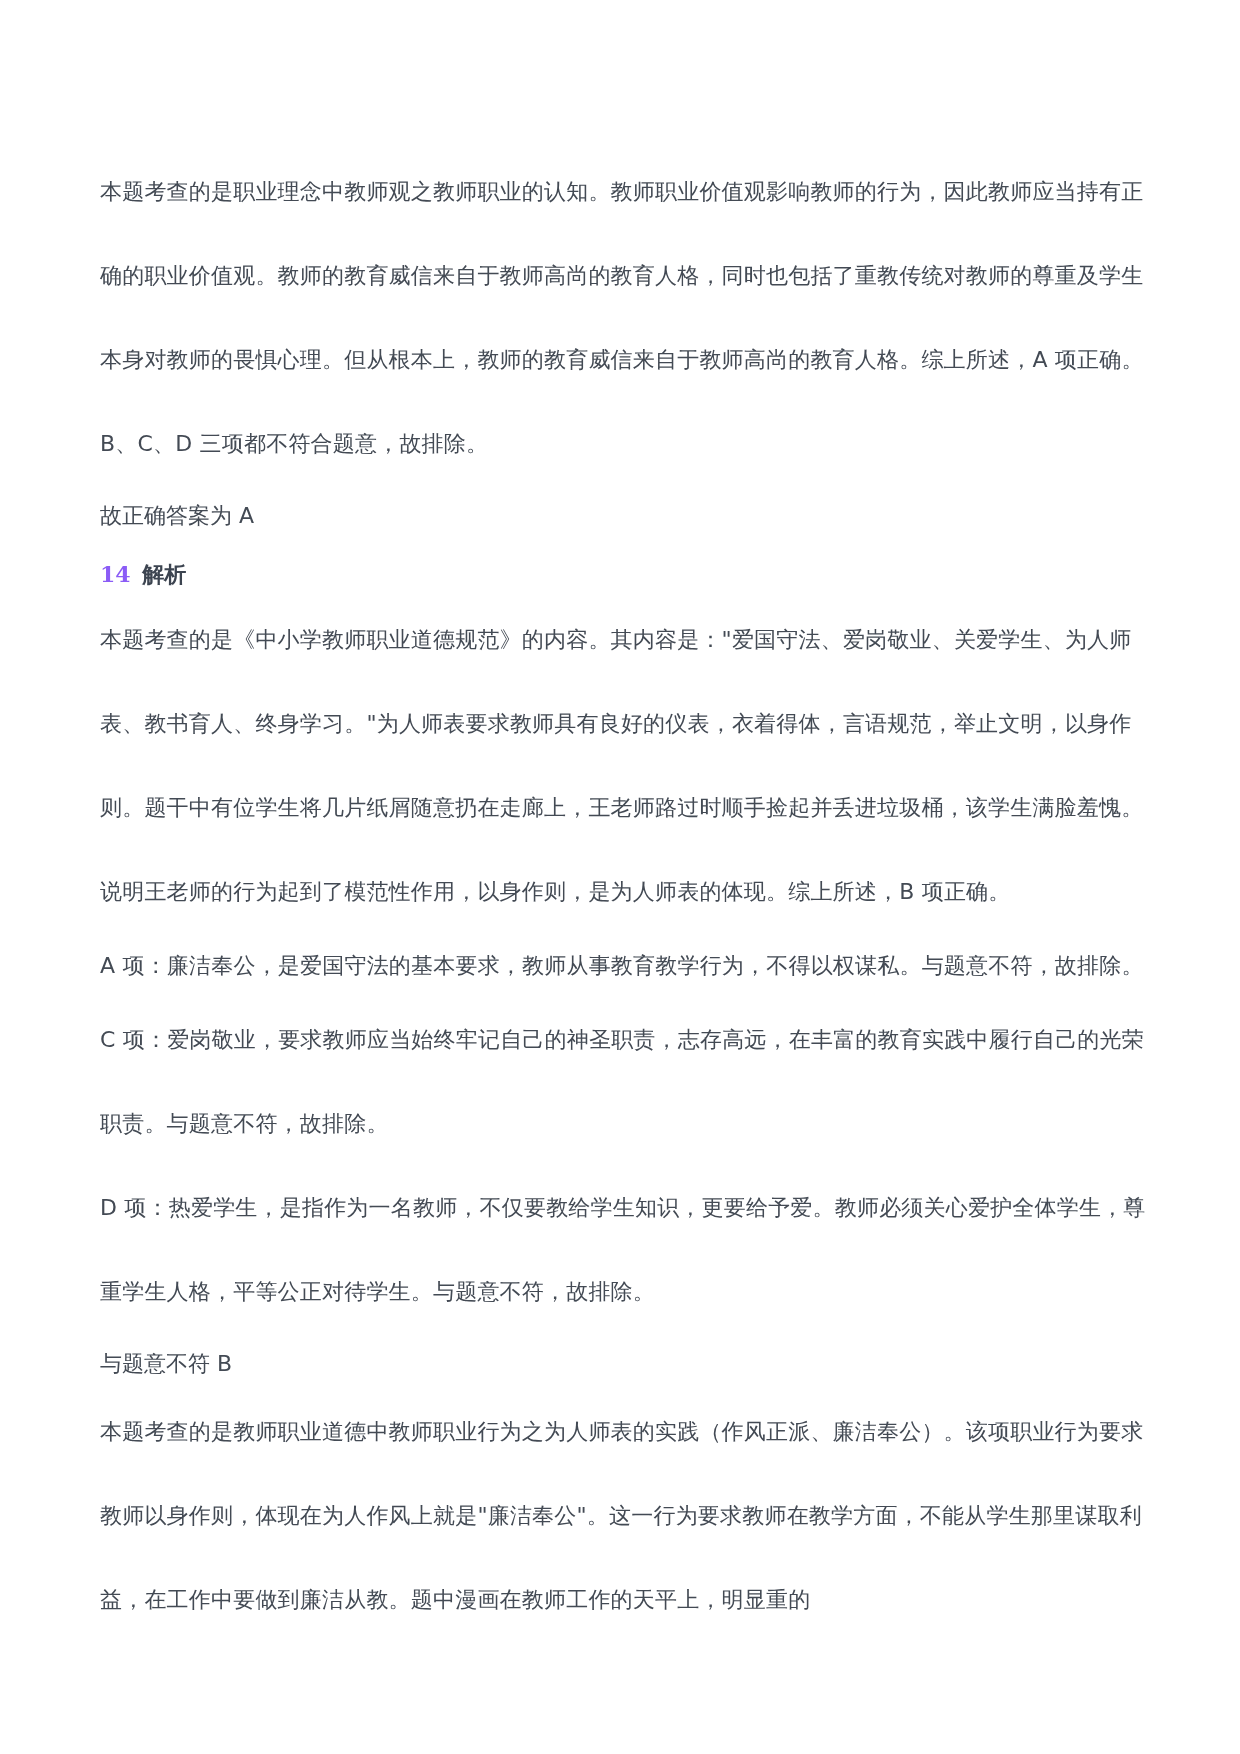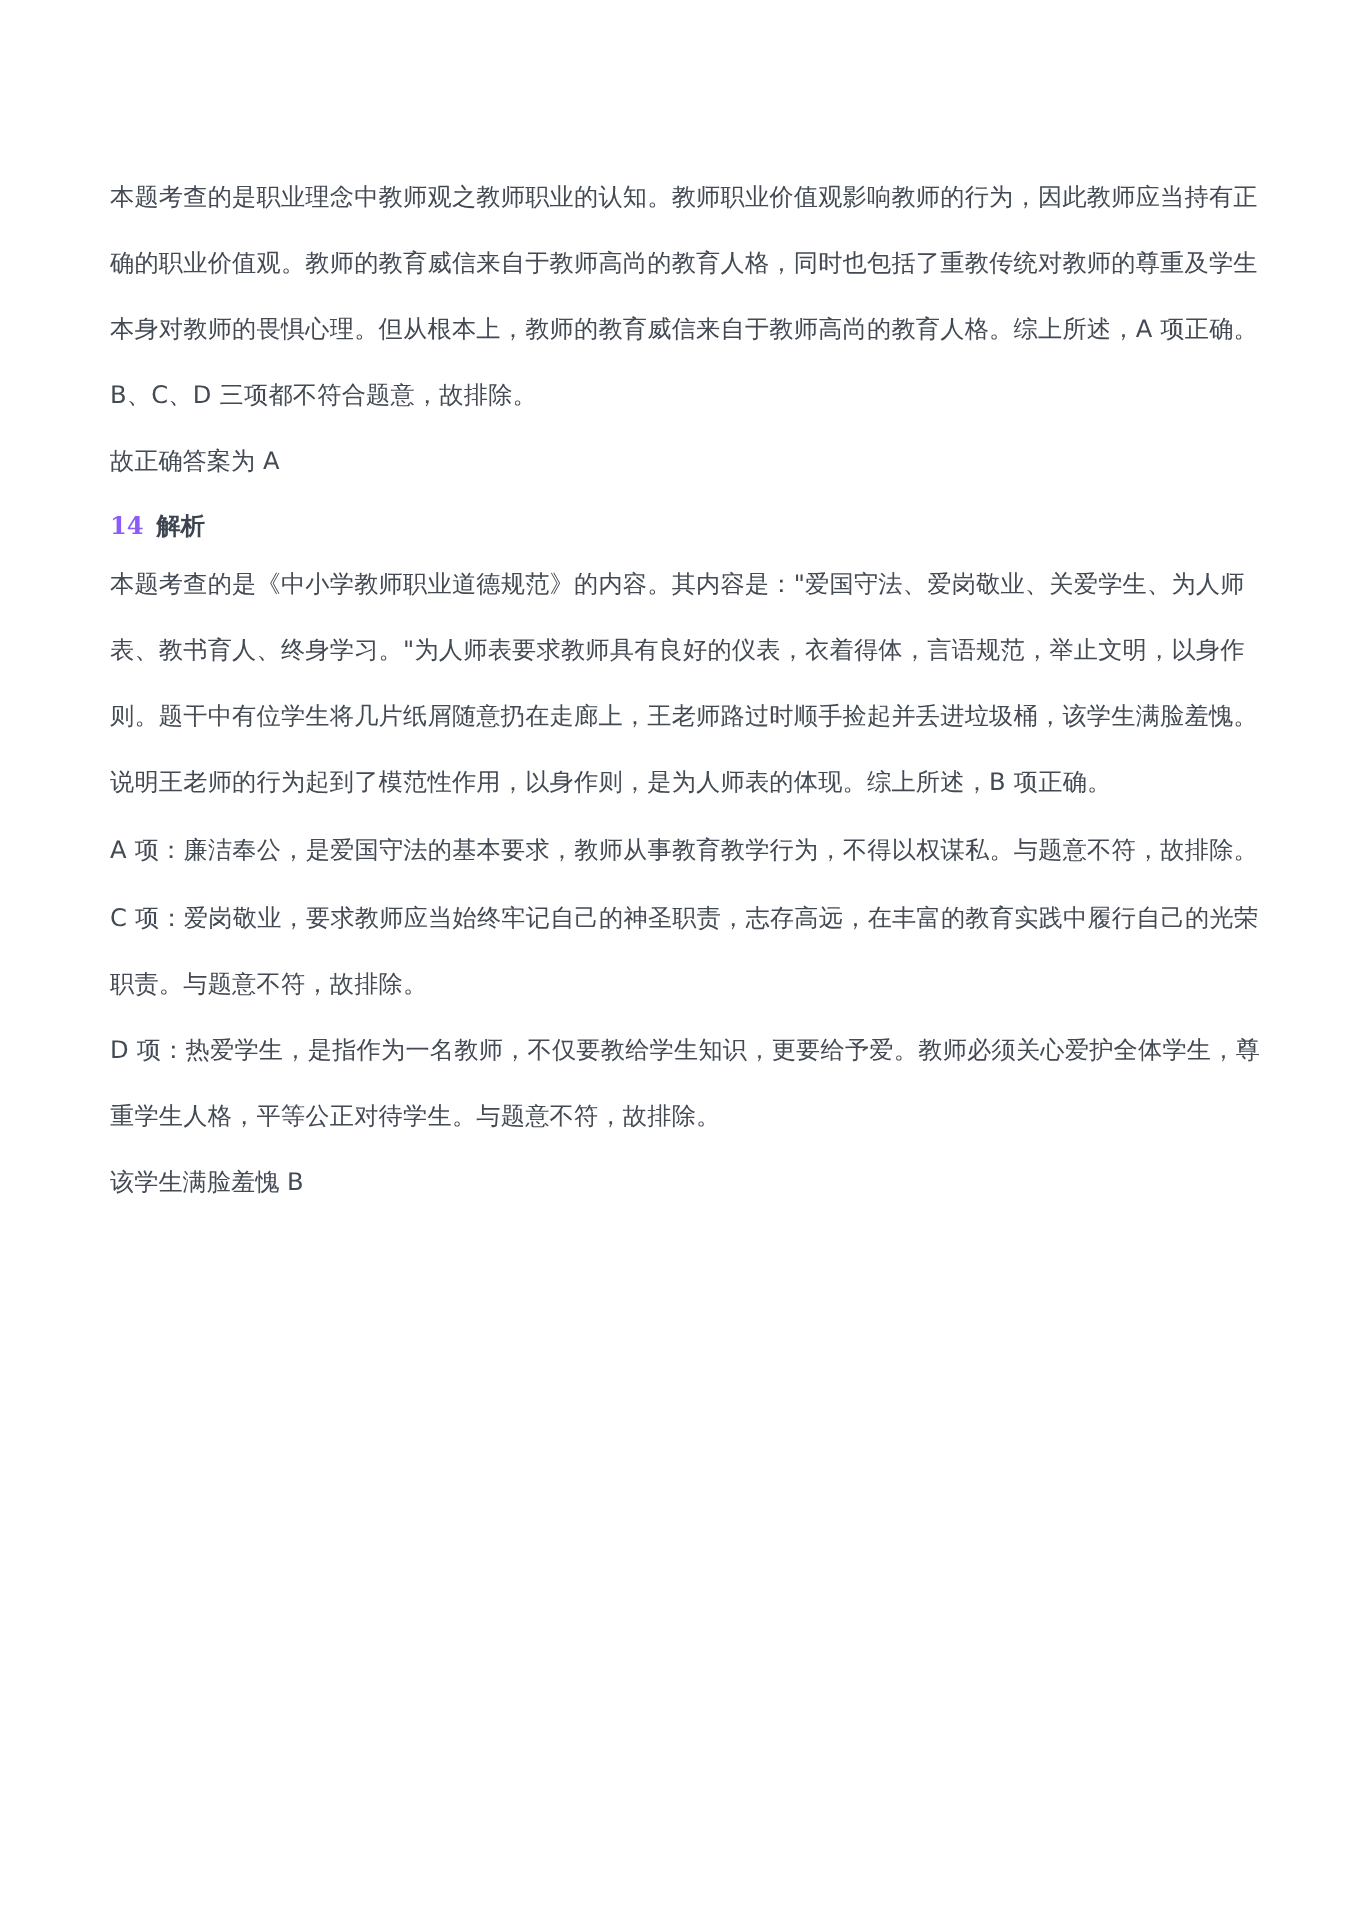--- a/index.html
+++ b/index.html
@@ -17,21 +17,21 @@
       position: absolute;
       left: 100px;
       top: 150px;
       width: 1050px;
       font-family: "DejaVu Sans", "Liberation Sans", sans-serif;
       color: #434a54;
       font-size: 22px;
     }
     .para {
       margin: 0;
-      line-height: 60px;
+      line-height: 84px;
       letter-spacing: 0.2px;
     }
     .para.tight {
       line-height: 52px;
     }
     .answer {
       margin: 0;
       line-height: 60px;
       height: 60px;
     }
@@ -69,17 +69,18 @@
   <p class="para" style="margin-top:-4px;">本题考查的是《中小学教师职业道德规范》的内容。其内容是："爱国守法、爱岗敬业、关爱学生、为人师表、教书育人、终身学习。"为人师表要求教师具有良好的仪表，衣着得体，言语规范，举止文明，以身作则。题干中有位学生将几片纸屑随意扔在走廊上，王老师路过时顺手捡起并丢进垃圾桶，该学生满脸羞愧。说明王老师的行为起到了模范性作用，以身作则，是为人师表的体现。综上所述，B 项正确。</p>
 
   <div class="gap-s"></div>
   <p class="para tight">A 项：廉洁奉公，是爱国守法的基本要求，教师从事教育教学行为，不得以权谋私。与题意不符，故排除。</p>
 
   <div class="gap-s"></div>
   <p class="para">C 项：爱岗敬业，要求教师应当始终牢记自己的神圣职责，志存高远，在丰富的教育实践中履行自己的光荣职责。与题意不符，故排除。</p>
 
   <p class="para">D 项：热爱学生，是指作为一名教师，不仅要教给学生知识，更要给予爱。教师必须关心爱护全体学生，尊重学生人格，平等公正对待学生。与题意不符，故排除。</p>
 
-  <p class="answer">该学生满脸羞愧 B</p>
+  <p class="answer">与题意不符 B</p>
 
 
+  <p class="para" style="margin-top:-4px;">本题考查的是教师职业道德中教师职业行为之为人师表的实践（作风正派、廉洁奉公）。该项职业行为要求教师以身作则，体现在为人作风上就是"廉洁奉公"。这一行为要求教师在教学方面，不能从学生那里谋取利益，在工作中要做到廉洁从教。题中漫画在教师工作的天平上，明显重的</p>
 
 </div>
 
 </body></html>

